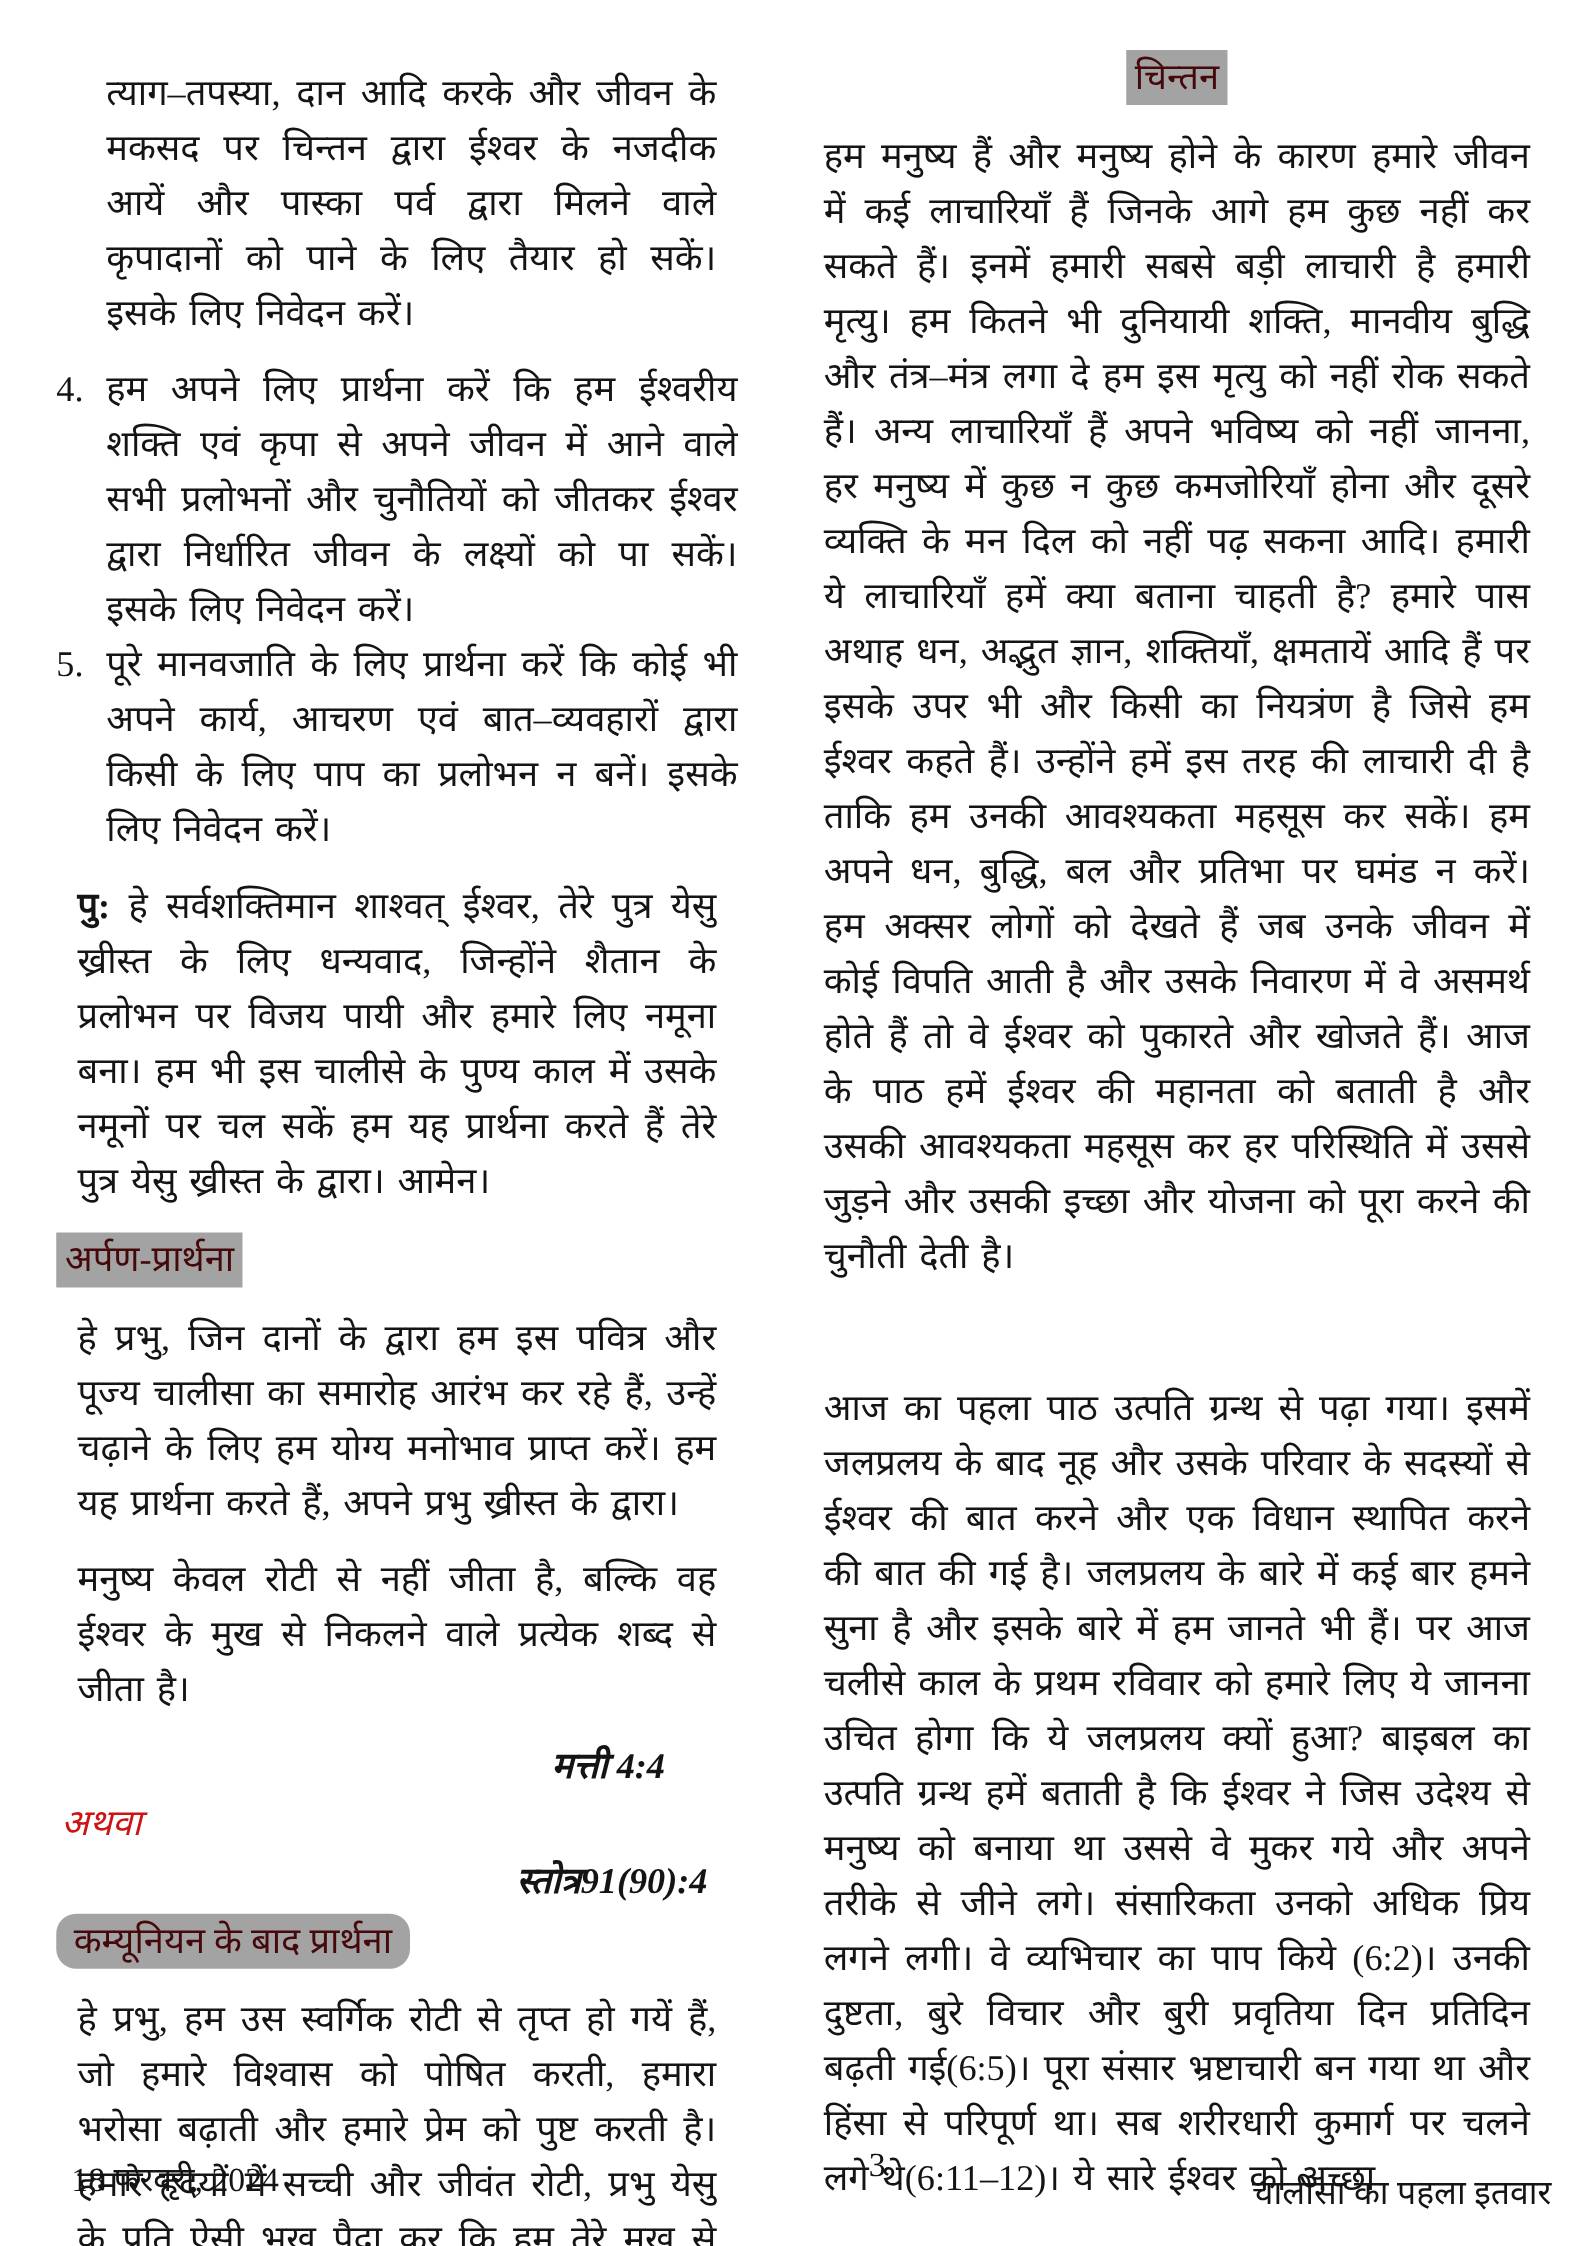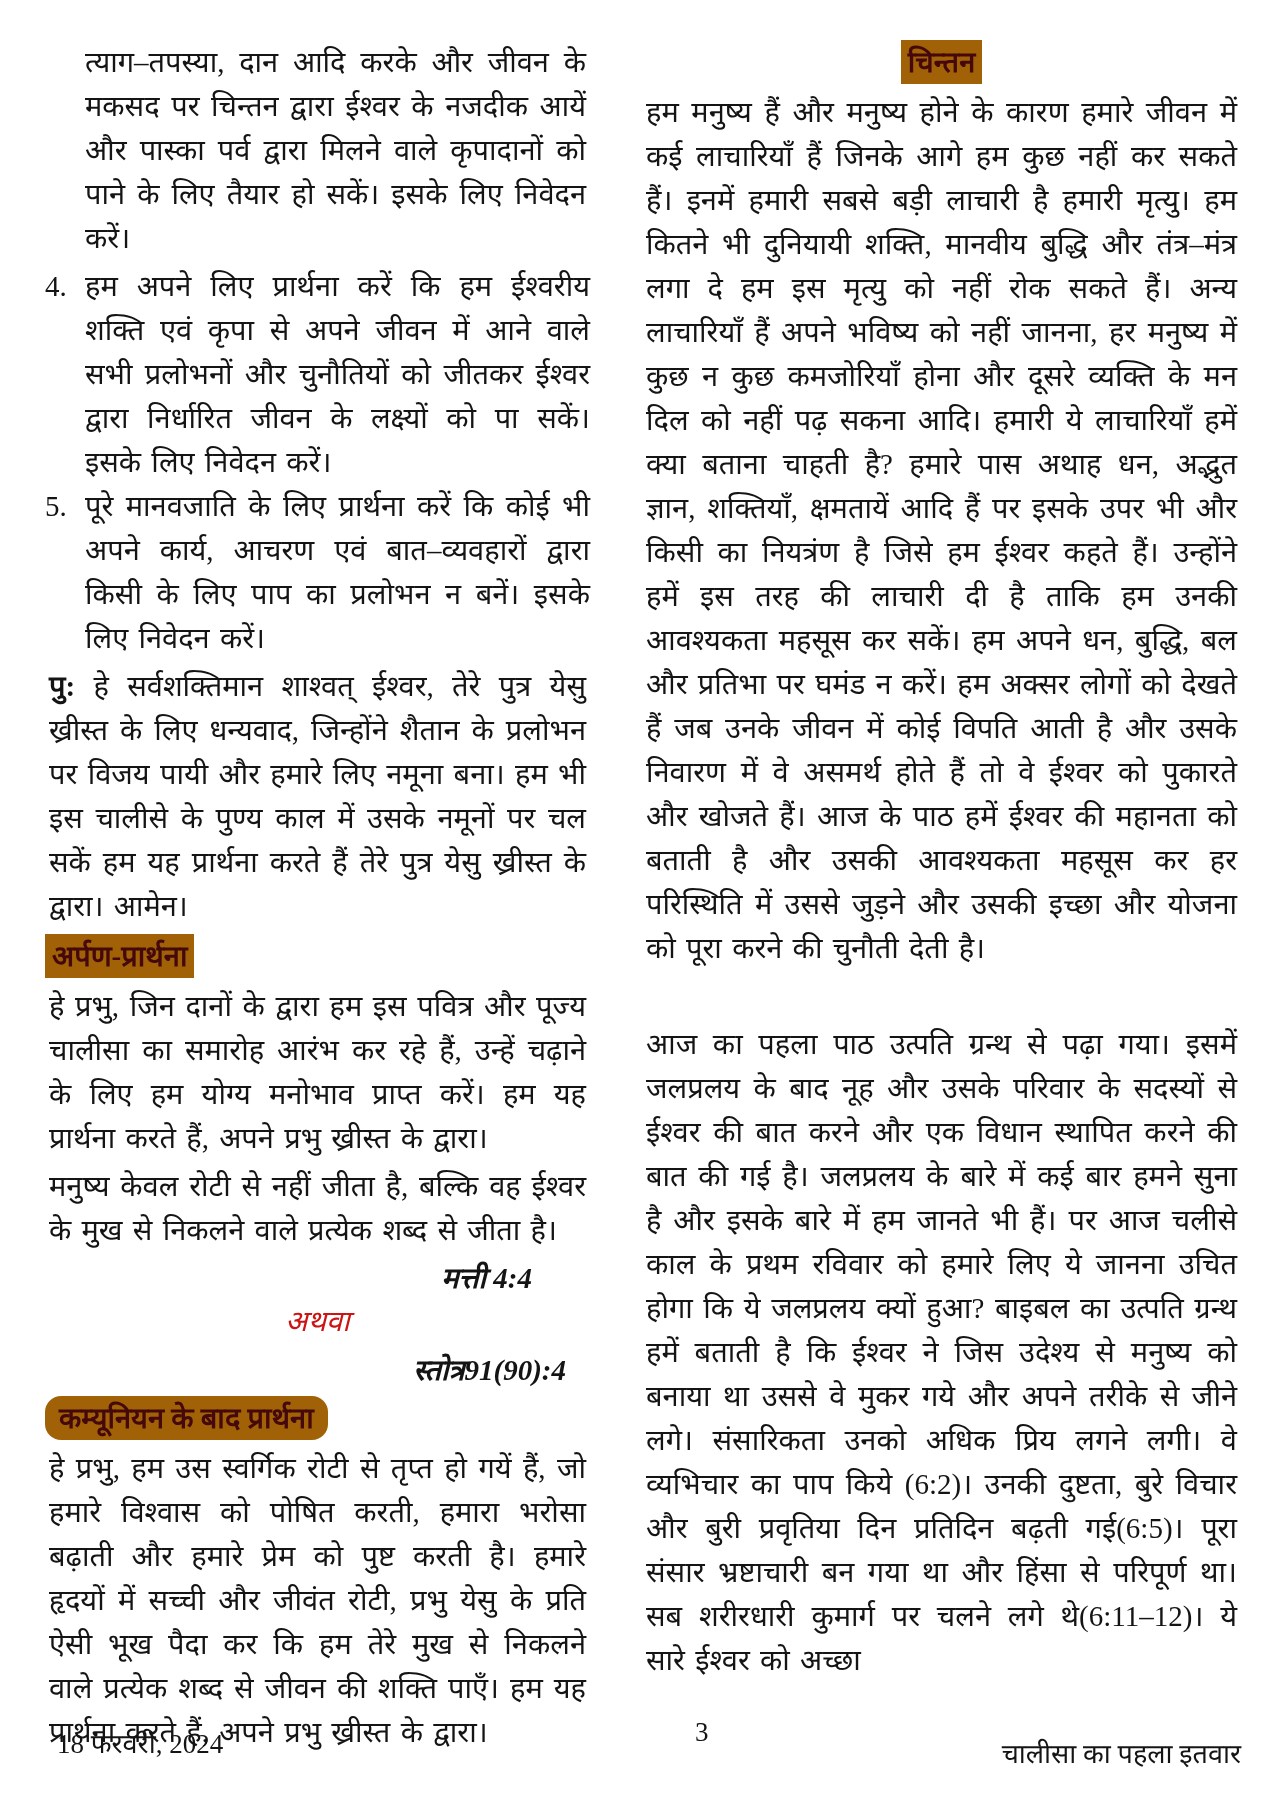--- a/index.html
+++ b/index.html
@@ -25,21 +25,21 @@
   }
   .col-left {
     width: 545px;
     flex: none;
   }
   .col-right {
     flex: 1;
     min-width: 0;
   }
   p, .para {
-    margin: 4px;
+    margin: 17px;
     text-align: justify;
     word-spacing: 3px;
   }
   .list-item {
     display: flex;
     align-items: flex-start;
   }
   .list-num {
     width: 40px;
     flex: none;
@@ -51,23 +51,23 @@
     word-spacing: 3px;
   }
   .indented {
     margin-left: 40px;
   }
   .prefix-bold {
     font-weight: bold;
   }
   .hl-heading {
     display: inline-block;
-    background: #a16207;
+    background: #a3a3a3;
     color: #45090B;
-    font-weight: bold;
+    font-weight: normal;
     padding: 0 7px;
     margin: 2px 0 2px 0;
   }
   .hl-heading.padded {
     padding: 0 14px;
     border-radius: 16px;
   }
   .center-line {
     text-align: center;
     margin: 2px 0;
@@ -76,23 +76,22 @@
     text-align: right;
     font-style: italic;
     margin: 2px 0;
     font-weight: bold;
   }
   .ref-line.ref1 { padding-right: 58px; }
   .ref-line.ref2 { padding-right: 24px; }
   .red-italic {
     color: #CC1414;
     font-style: italic;
-    margin: 2px 16px;
-    text-align: center;
-    font-family: Liberation Mono, monospace;
+    margin: 2px 4px;
+    text-align: left;
   }
   .spacer-line {
     height: 44px;
   }
   .footer {
     position: absolute;
     left: 45px;
     right: 30px;
     top: 1712px;
     font-size: 27px;

